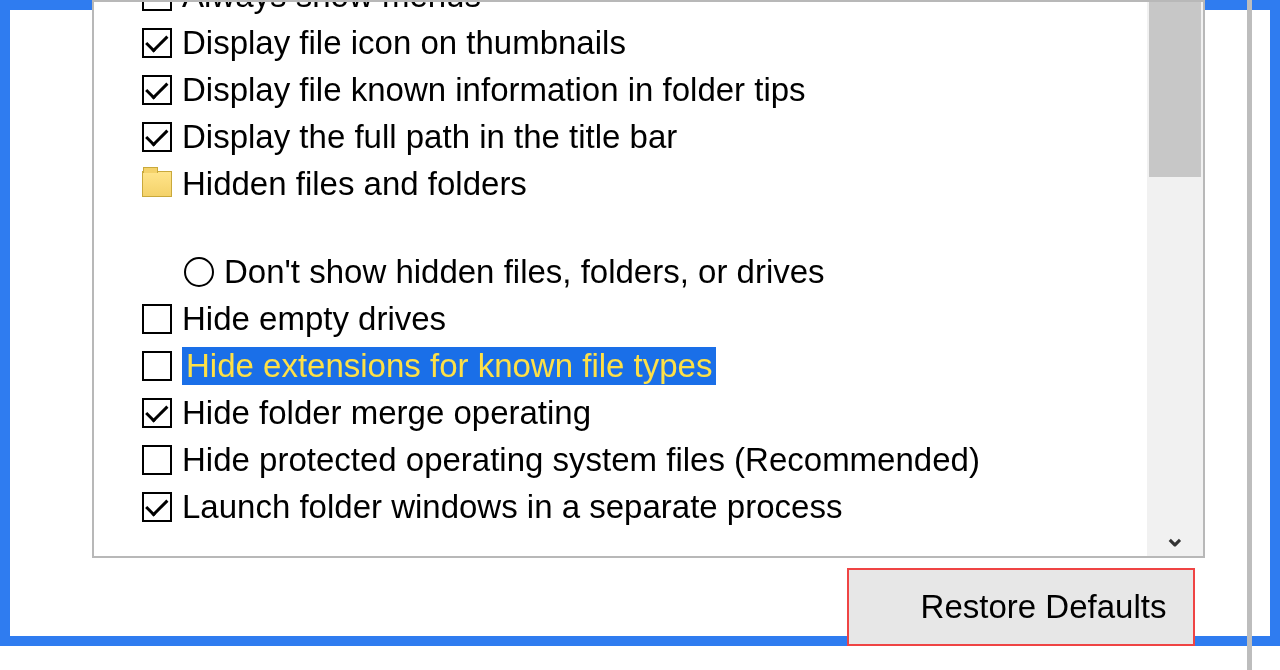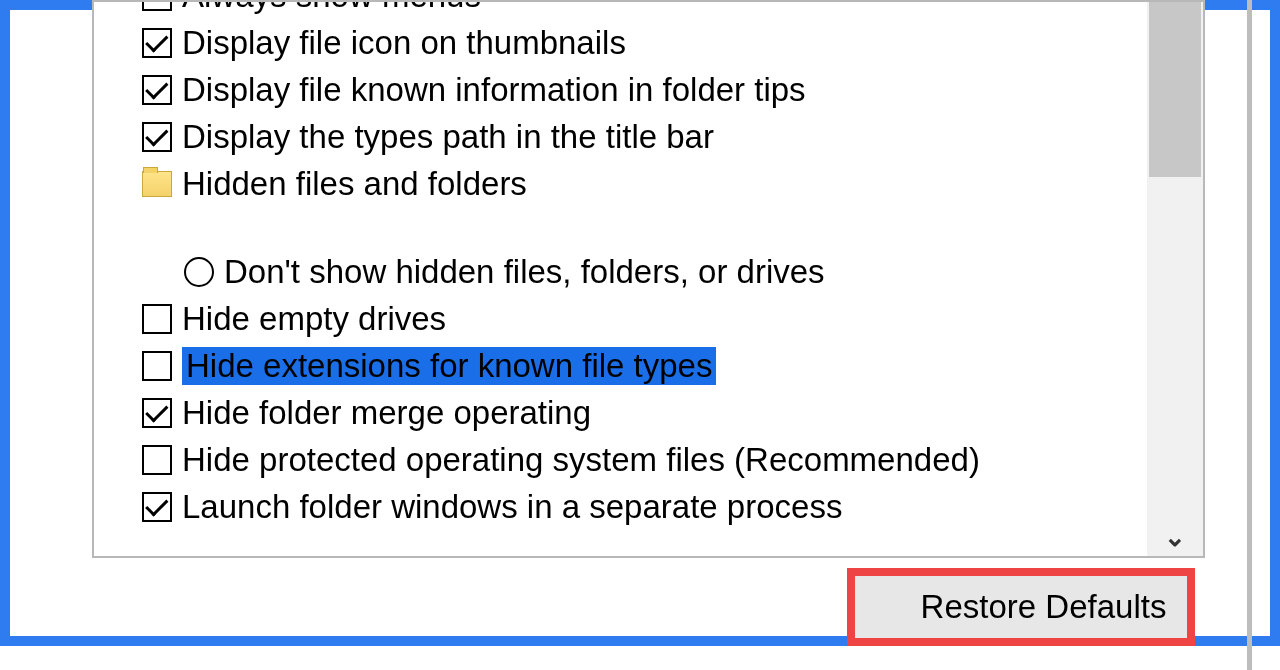--- a/index.html
+++ b/index.html
@@ -94,21 +94,21 @@
     content: "";
     position: absolute;
     top: -5px; left: 0;
     width: 13px; height: 5px;
     background: #f4d26a;
     border: 1px solid #c9a93b;
     border-bottom: none;
   }
   .sel-label {
     background: #1a6fe8;
-    color: #000000;
+    color: #fde047;
     padding: 0 4px;
   }
   
   .sb {
     position: absolute;
     top: 0; right: 0;
     width: 56px; height: 100%;
     background: #f1f1f1;
   }
   .sb-thumb {
@@ -125,21 +125,21 @@
     font-size: 26px;
     color: #333;
     font-weight: bold;
   }
   .restore {
     position: absolute;
     right: 75px;
     bottom: -10px;
     width: 348px;
     height: 78px;
-    border: 8px solid #ef4444;
+    border: 2px solid #ef4444;
     background: #e7e7e7;
     font-size: 33px;
     display: flex;
     align-items: center;
     justify-content: center;
     color: #000;
     padding-left: 45px;
   }
   .right-edge {
     position: absolute;
@@ -170,21 +170,21 @@
         <span>Display file icon on thumbnails</span>
       </div>
 
       <div class="item">
         <span class="cbox checked"></span>
         <span>Display file known information in folder tips</span>
       </div>
 
       <div class="item">
         <span class="cbox checked"></span>
-        <span>Display the types path in the title bar</span>
+        <span>Display the full path in the title bar</span>
       </div>
 
       <div class="item">
         <span class="folder"></span>
         <span>Hidden files and folders</span>
       </div>
 
       <div class="item indent">
         <span class="radio"></span>
         <span>Don't show hidden files, folders, or drives</span>

